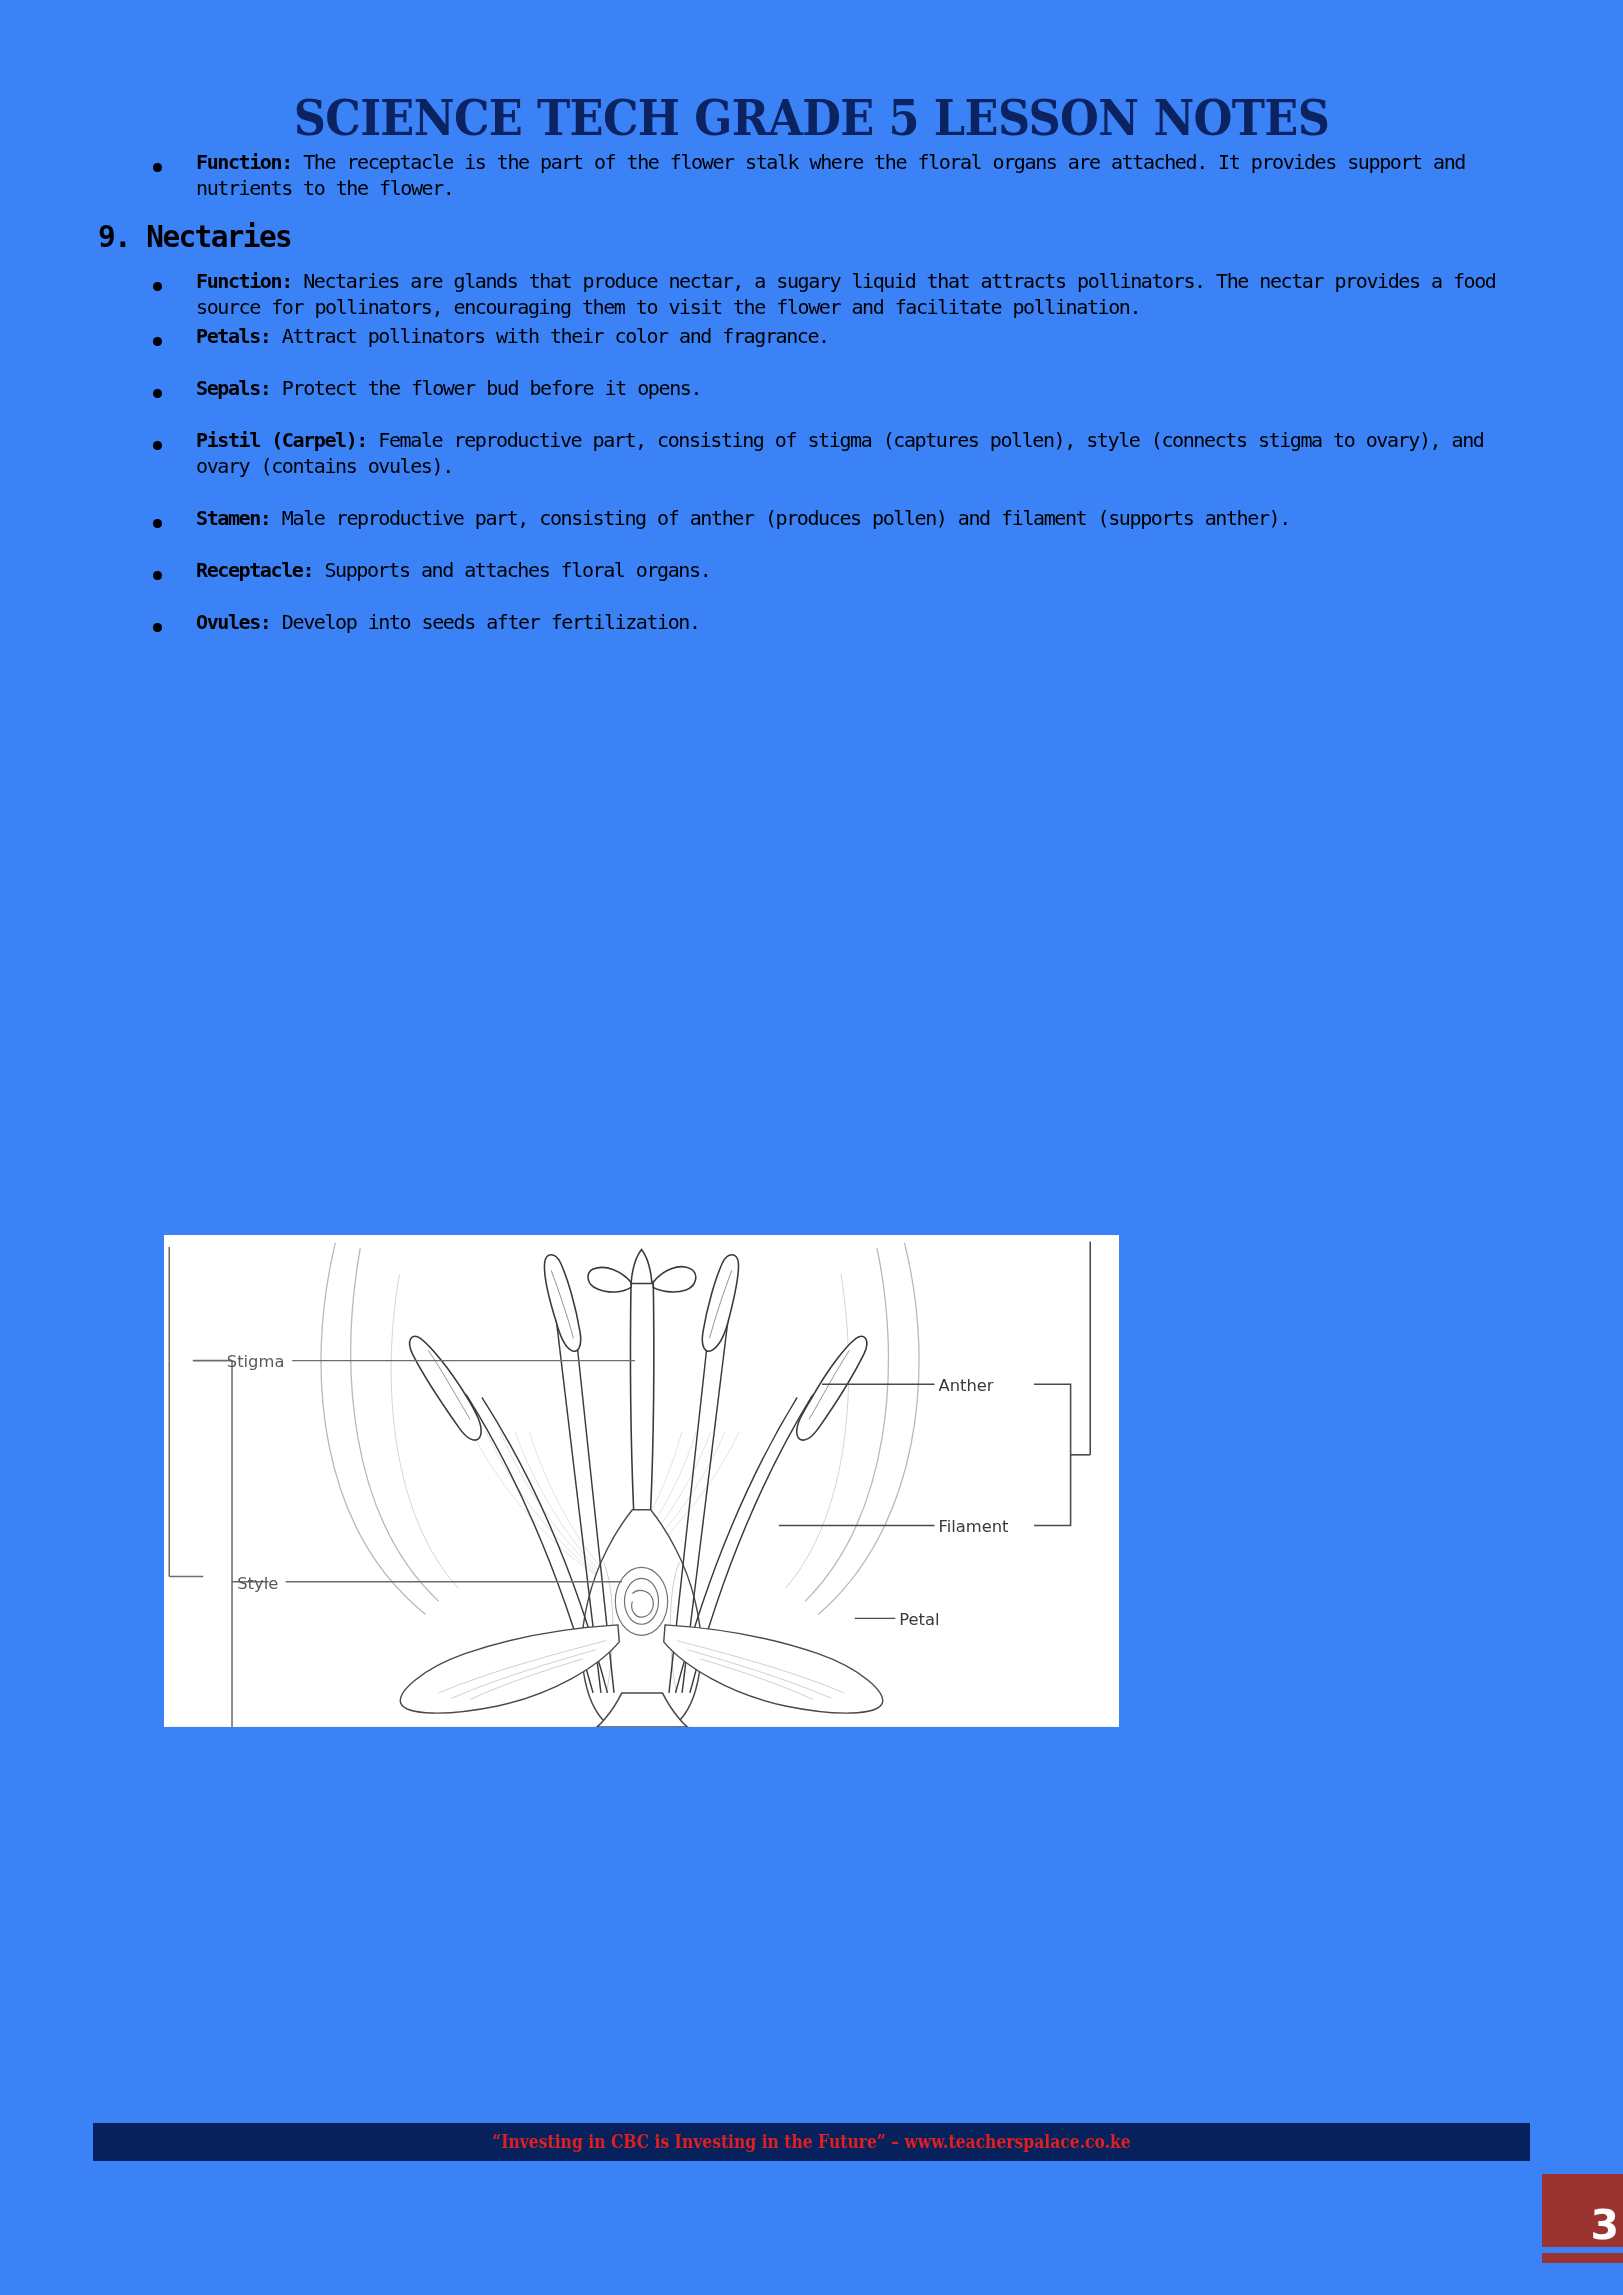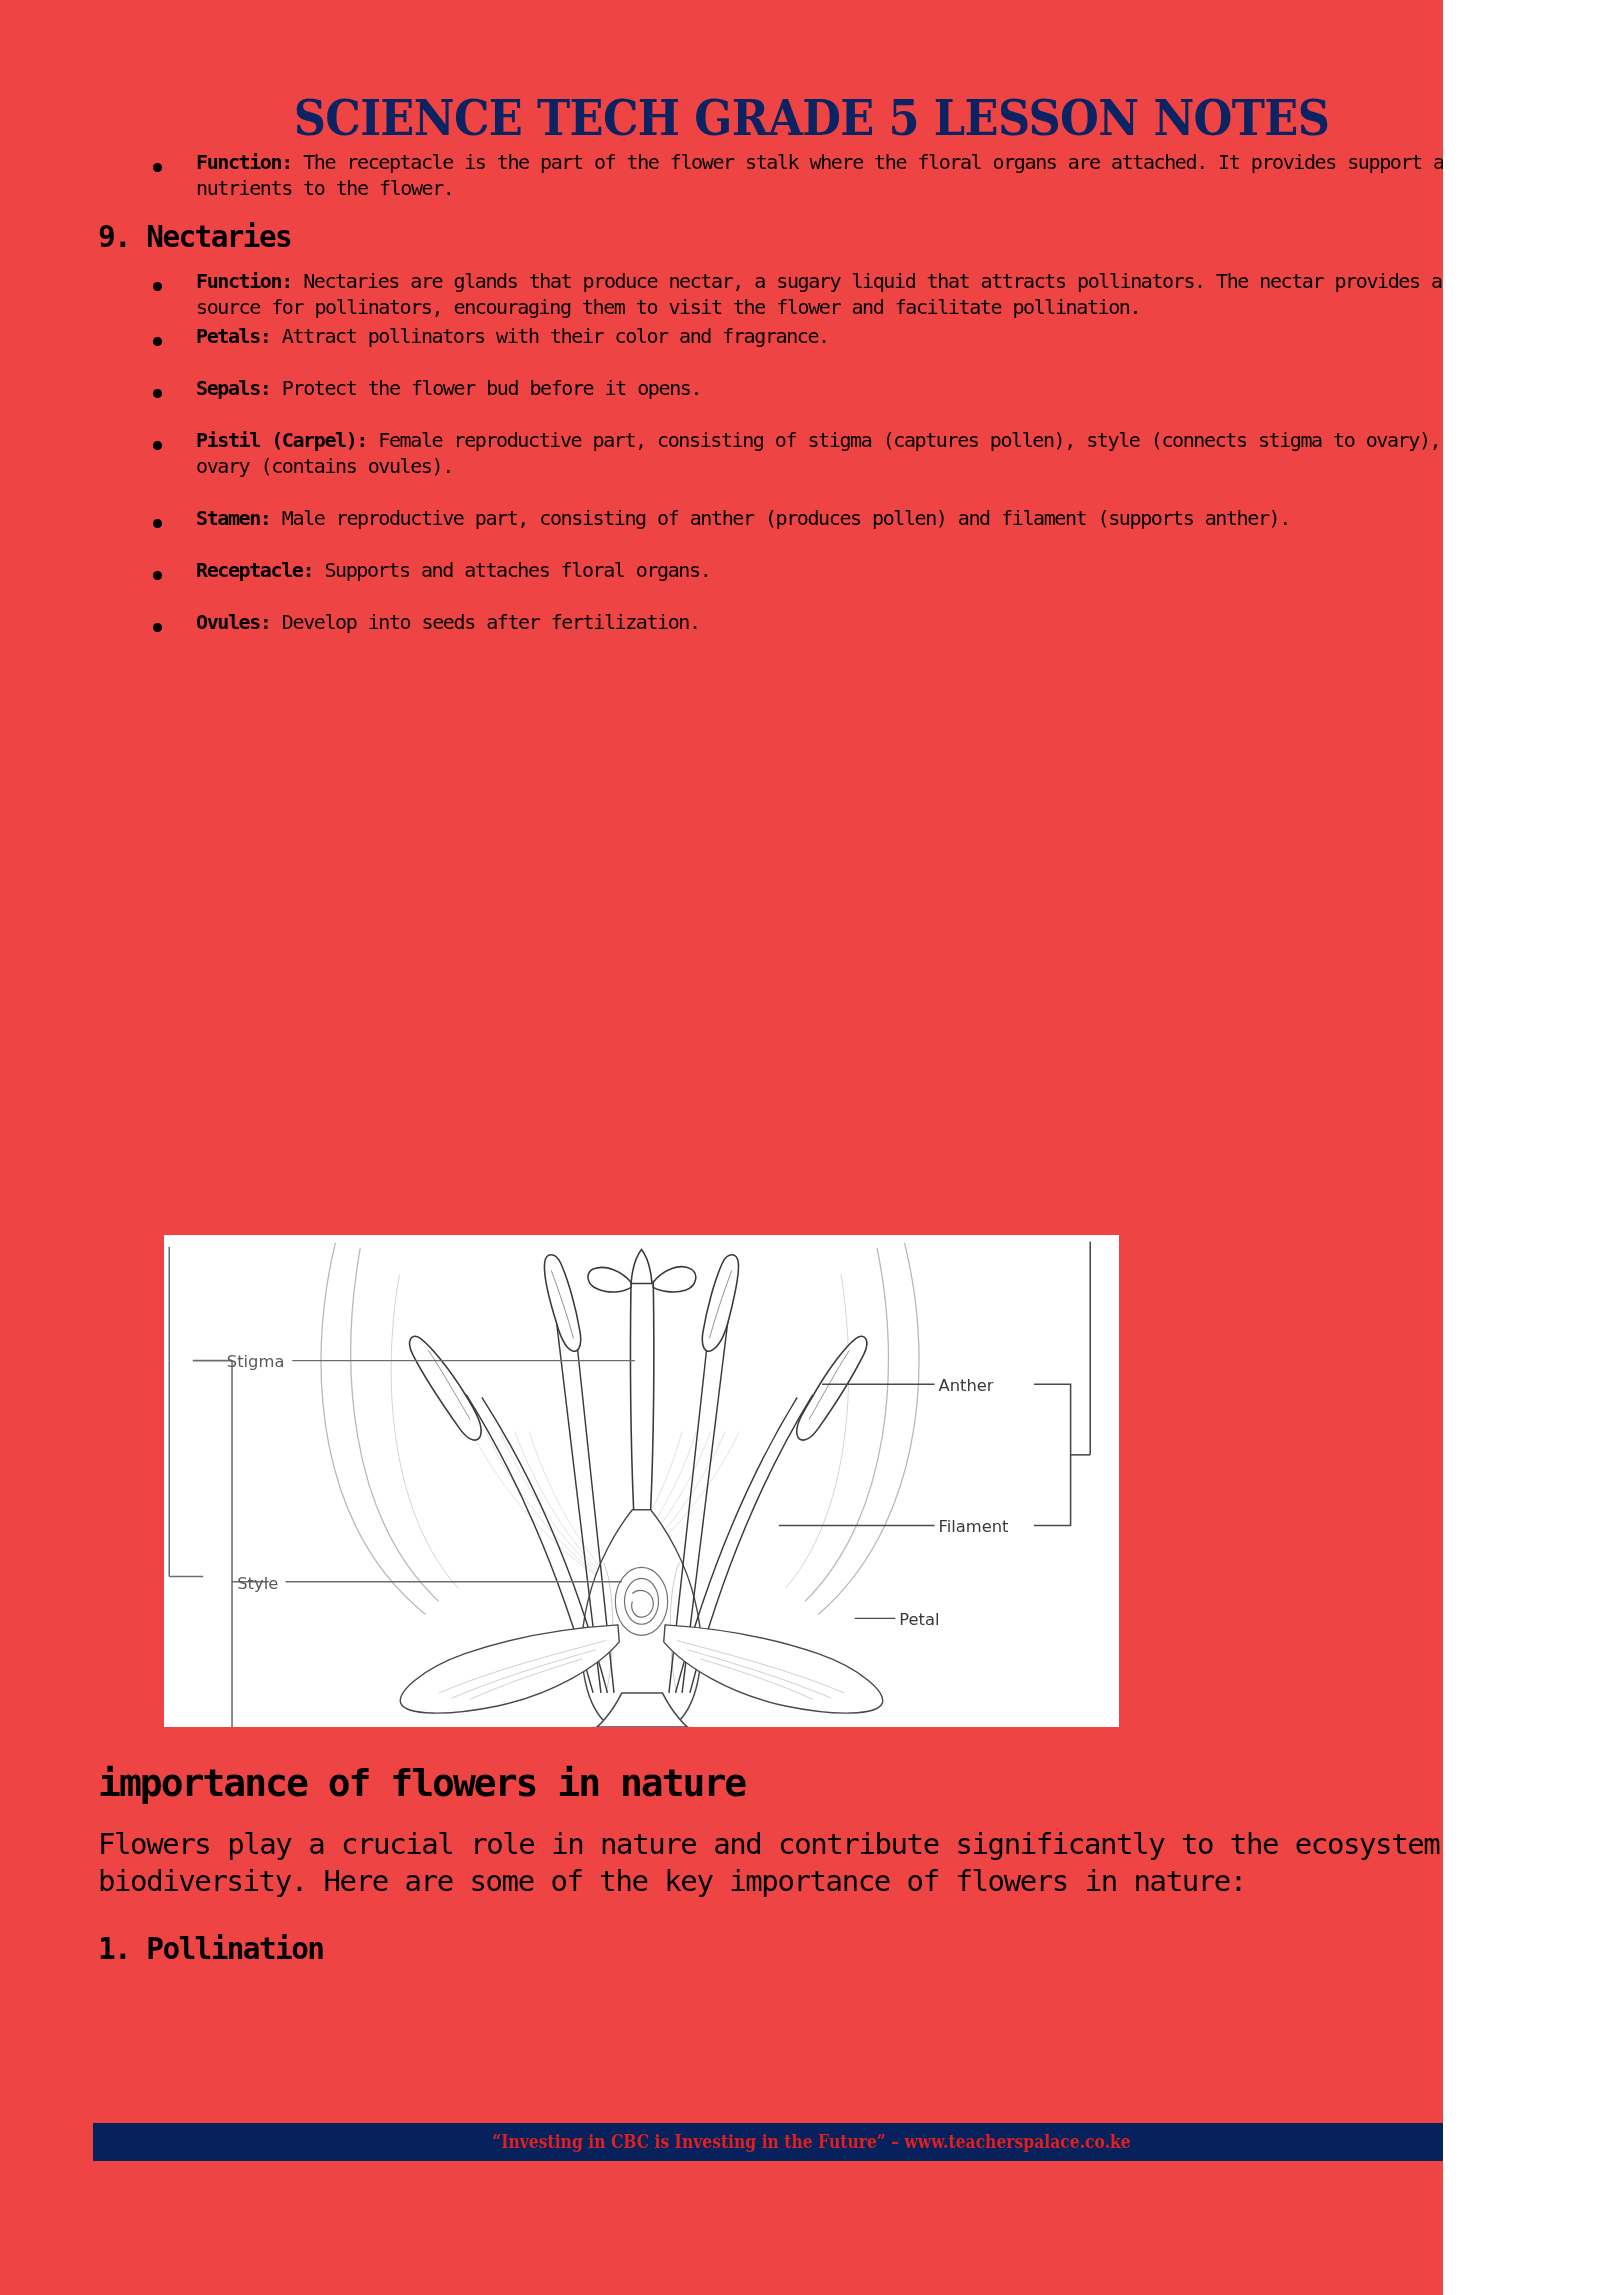--- a/index.html
+++ b/index.html
@@ -6,23 +6,23 @@
     margin: 0;
     padding: 0;
     background: #ffffff;
   }
   body {
     font-family: "DejaVu Sans Mono", monospace;
     color: #000000;
   }
   .page {
     position: relative;
-    width: 1443px;
+    width: 1623px;
     height: 2295px;
-    background: #ef4444;
+    background: #3b82f6;
     overflow: hidden;
   }
 
   
   .doc-title {
     position: absolute;
     left: 0;
     top: 90px;
     width: 1623px;
     text-align: center;
@@ -390,28 +390,20 @@
       <text x="1184" y="238" font-family="'DejaVu Sans', sans-serif" font-size="25" fill="#3a3a3a">Anther</text>
       <text x="1184" y="454" font-family="'DejaVu Sans', sans-serif" font-size="25" fill="#3a3a3a">Filament</text>
       <text x="1124" y="596" font-family="'DejaVu Sans', sans-serif" font-size="25" fill="#3a3a3a">Petal</text>
       <text x="1084" y="890" font-family="'DejaVu Sans', sans-serif" font-size="25" fill="#3a3a3a">Ovule with Embryo Sac</text>
       <text x="1084" y="1108" font-family="'DejaVu Sans', sans-serif" font-size="25" fill="#3a3a3a">Sepal</text>
       <text x="1084" y="1310" font-family="'DejaVu Sans', sans-serif" font-size="25" fill="#3a3a3a">Receptacle</text>
       <text x="1026" y="1508" font-family="'DejaVu Sans', sans-serif" font-size="25" fill="#3a3a3a">Peduncle</text>
     </svg>
   </div>
 
-  <div style="position:absolute; left:98px; top:1760px; width:1433px;">
-
-    <div class="heading-lg" style="margin-top:0;">importance of flowers in nature</div>
-
-    <div class="para" style="margin-top:15.7px;">Flowers play a crucial role in nature and contribute significantly to the ecosystem and biodiversity. Here are some of the key importance of flowers in nature:</div>
-
-    <div class="heading" style="margin-top:29px;">1. Pollination</div>
-  </div>
 
   <div class="footer-bar">
     <div class="footer-text">“Investing in CBC is Investing in the Future” – www.teacherspalace.co.ke</div>
   </div>
 
   <div class="page-badge">
     <div class="box">
       <div class="num">3</div>
     </div>
     <div class="underbar"></div>

